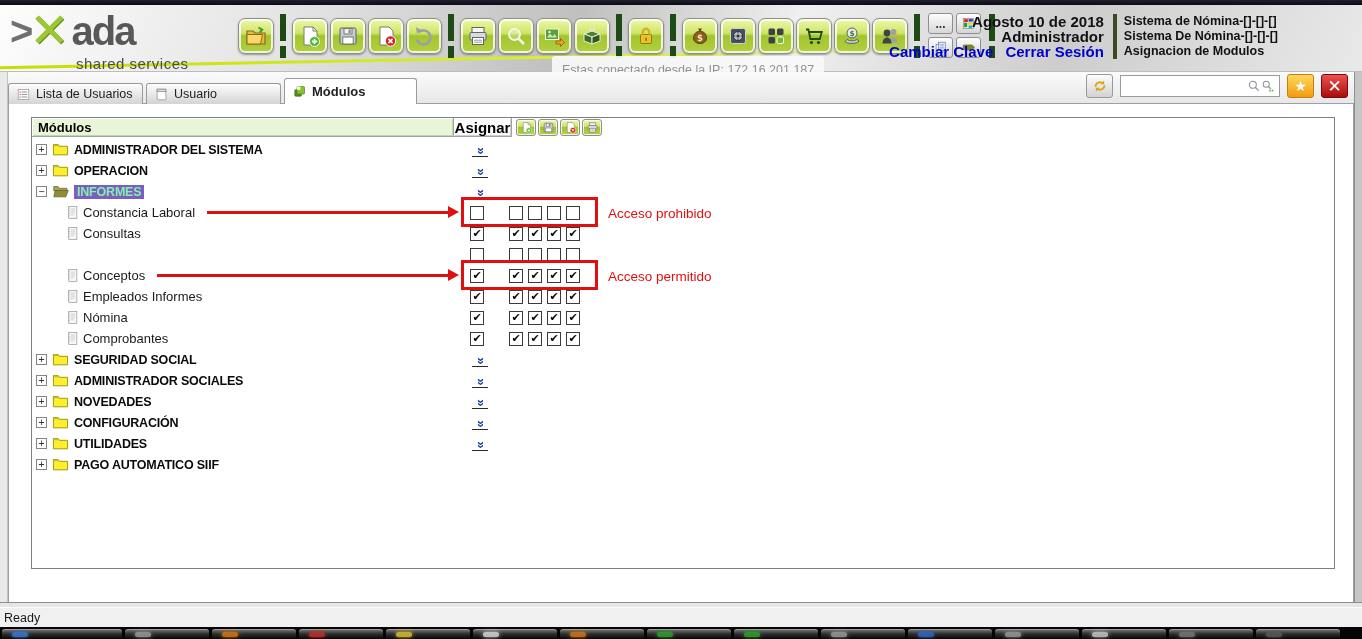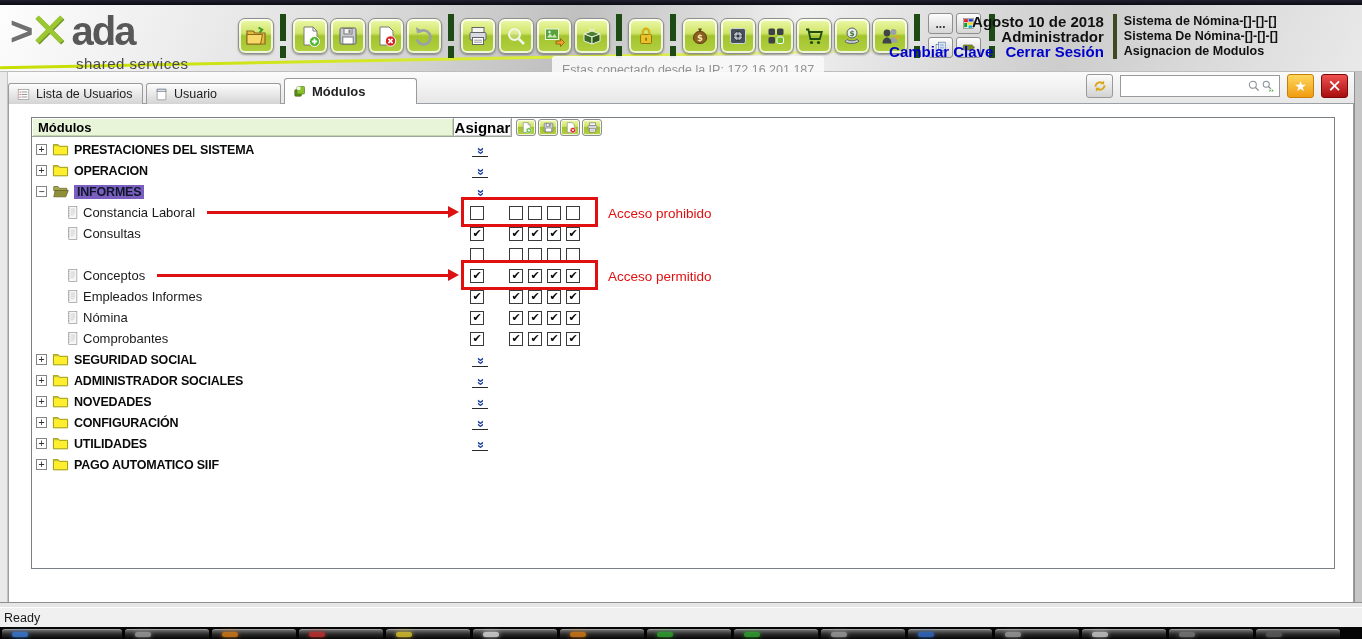--- a/index.html
+++ b/index.html
@@ -98,21 +98,21 @@
   #tree { padding-top:2px; }
   .trow { position:relative; height:21px; }
   .row-main { position:absolute; left:0; top:0; height:21px; width:432px;
     display:flex; align-items:center; gap:5px; padding-left:4px; }
   .trow.item .row-main { padding-left:33px; gap:3px; }
   .expander { width:11px; height:11px; border:1px solid #848484; background:#fff;
     font-size:10px; line-height:9px; text-align:center; color:#333; flex:none; cursor:pointer;
     font-family:"DejaVu Sans Mono",monospace; }
   .ficon,.dicon { display:flex; flex:none; }
   .glabel { font-weight:bold; font-size:12.5px; color:#0a0a0a; white-space:nowrap; letter-spacing:-.2px; }
-  .glabel.sel { background:#7a5fc0; color:#0f172a; padding:0 3px; }
+  .glabel.sel { background:#7a5fc0; color:#86efac; padding:0 3px; }
   .ilabel { font-size:13px; color:#1a1a1a; white-space:nowrap; }
   .chev { position:absolute; left:440px; top:2px; width:16px; height:16px;
     border-bottom:1.5px solid #2a2a2a; text-align:center; cursor:pointer; }
   .chevg { display:inline-block; transform:rotate(-90deg); color:#1c3f9e;
     font-weight:bold; font-size:13px; line-height:12px; }
   .cbzone { position:absolute; left:438px; top:0; height:21px; display:flex; align-items:center; }
   .cb { width:14px; height:14px; border:1.5px solid #3a3a3a; background:#fff; flex:none;
     display:flex; align-items:center; justify-content:center; font-size:11px;
     font-weight:bold; color:#0a0a0a; cursor:pointer; }
   .arrow { flex:1; height:3px; background:#dd1111; margin:0 16px 0 9px; position:relative; align-self:center; }
@@ -471,21 +471,21 @@
       <div id="tree">
           <div class="trow">
             <div class="row-main">
               <span class="expander">+</span>
               <span class="ficon">
                 <svg width="17" height="17" viewBox="0 0 24 24">
                   <path d="M2 5h6.5l2 2.5H22v12H2z" fill="#ffee2e" stroke="#9a9a10" stroke-width="1.4"></path>
                   <path d="M2 5h6.5L9.7 6.6H2z" fill="#fff9a0" stroke="#9a9a10"></path>
                 </svg>
               </span>
-              <span class="glabel">PRESTACIONES DEL SISTEMA</span>
+              <span class="glabel">ADMINISTRADOR DEL SISTEMA</span>
             </div>
             <div class="chev"><span class="chevg">«</span></div>
           </div>
           <div class="trow">
             <div class="row-main">
               <span class="expander">+</span>
               <span class="ficon">
                 <svg width="17" height="17" viewBox="0 0 24 24">
                   <path d="M2 5h6.5l2 2.5H22v12H2z" fill="#ffee2e" stroke="#9a9a10" stroke-width="1.4"></path>
                   <path d="M2 5h6.5L9.7 6.6H2z" fill="#fff9a0" stroke="#9a9a10"></path>

